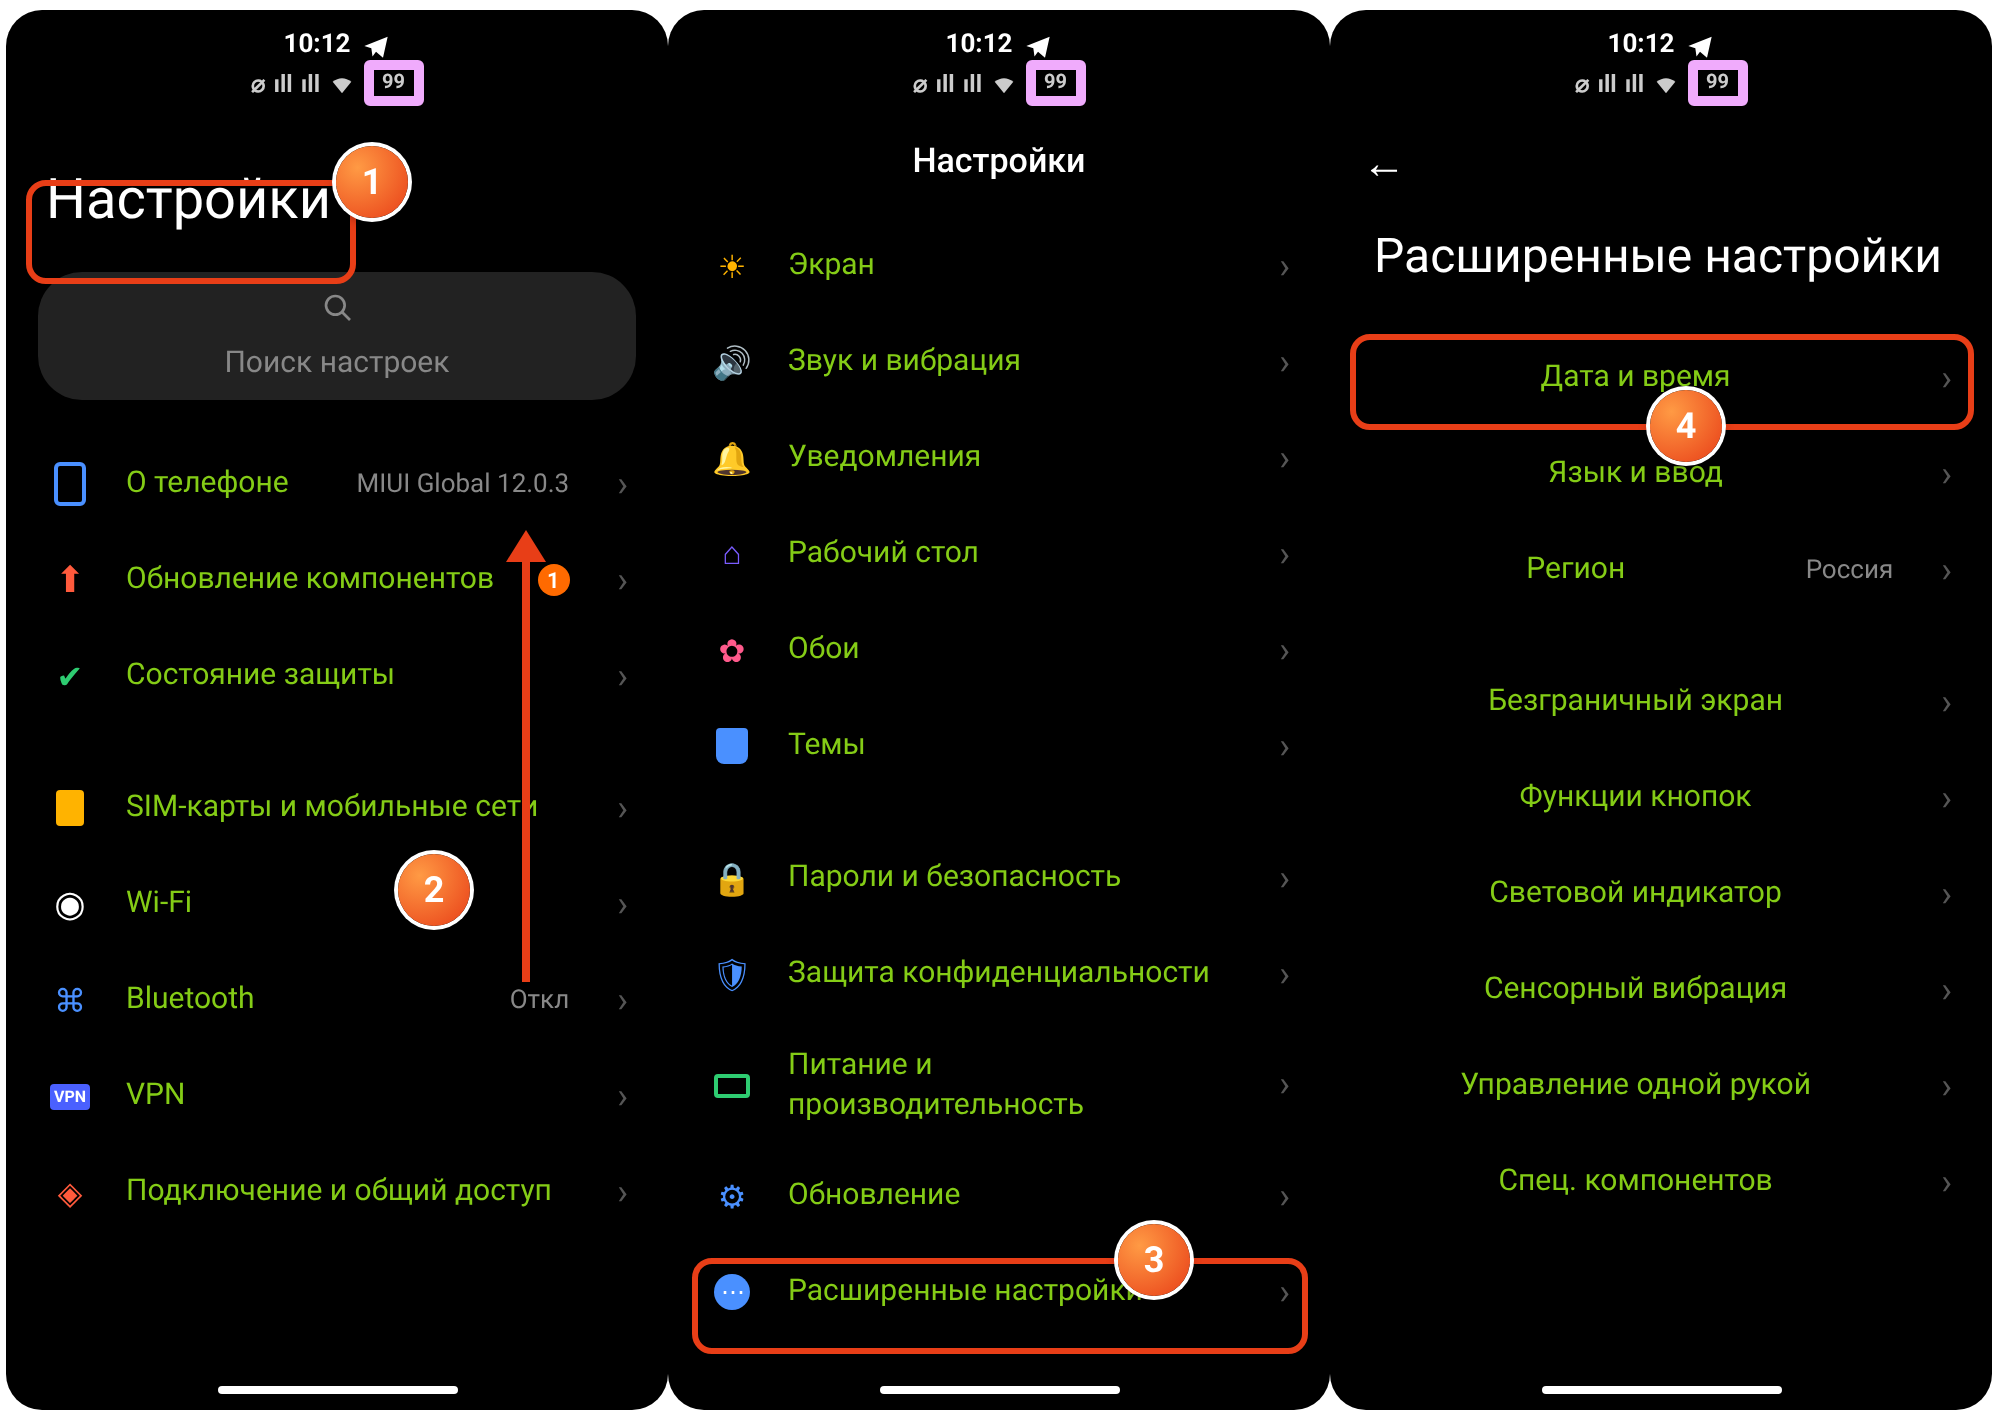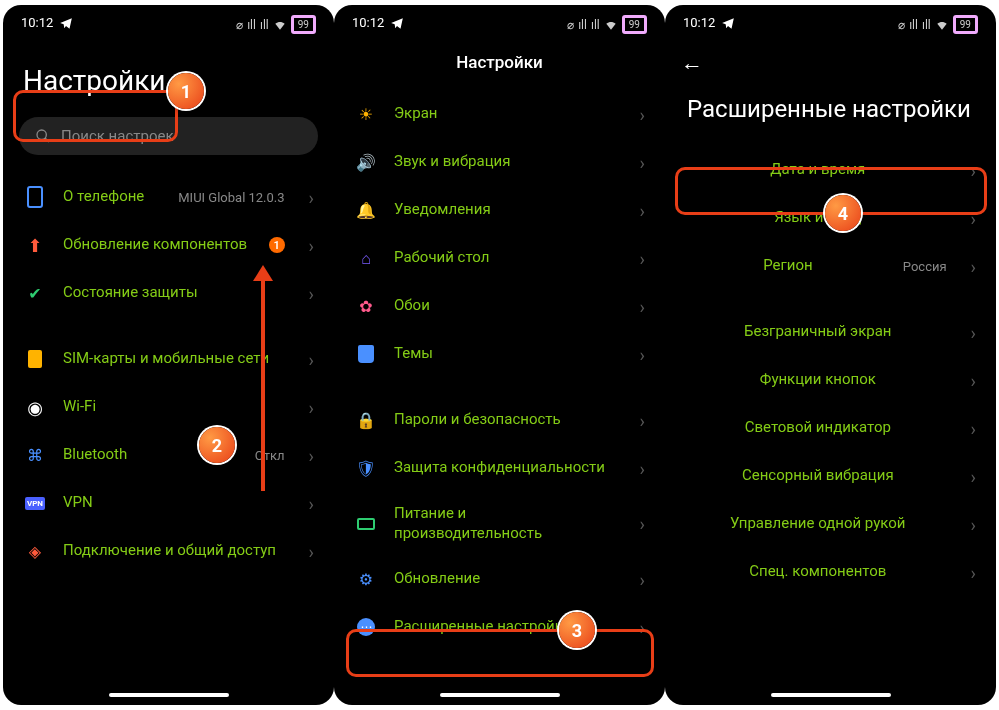--- a/index.html
+++ b/index.html
@@ -23,30 +23,31 @@
     width: 331px;
     height: 700px;
     position: relative;
     overflow: hidden;
     border-radius: 18px;
     flex-shrink: 0;
   }
   .status-bar {
     display: flex;
     justify-content: space-between;
-    align-items: flex-start;
+    align-items: center;
     padding: 10px 18px 6px;
     font-size: 13px;
-    font-weight: 400;
+    font-weight: 700;
+    flex-direction: column;
   }
   .status-left { display: flex; align-items: center; gap: 6px; }
   .status-right { display: flex; align-items: center; gap: 4px; font-size: 12px; color: #ccc; }
   .status-right svg { width: 14px; height: 14px; fill: #ccc; }
   .battery-box {
-    border: 3px solid #f0abfc;
+    border: 5px solid #f0abfc;
     border-radius: 3px;
     padding: 0 4px;
     font-size: 10px;
     line-height: 13px;
   }
   .title-big {
     font-size: 28px;
     font-weight: 400;
     color: #fff;
     padding: 24px 20px 12px;
@@ -72,20 +73,21 @@
   .search-box {
     background: #222;
     border-radius: 22px;
     margin: 8px 16px 18px;
     padding: 10px 16px;
     display: flex;
     align-items: center;
     gap: 10px;
     color: #888;
     font-size: 15px;
+    flex-direction: column;
   }
   .list-item {
     display: flex;
     align-items: center;
     padding: 12px 20px;
     gap: 16px;
     min-height: 48px;
     position: relative;
   }
   .list-item.noicon { padding-left: 24px; text-align: center; }

